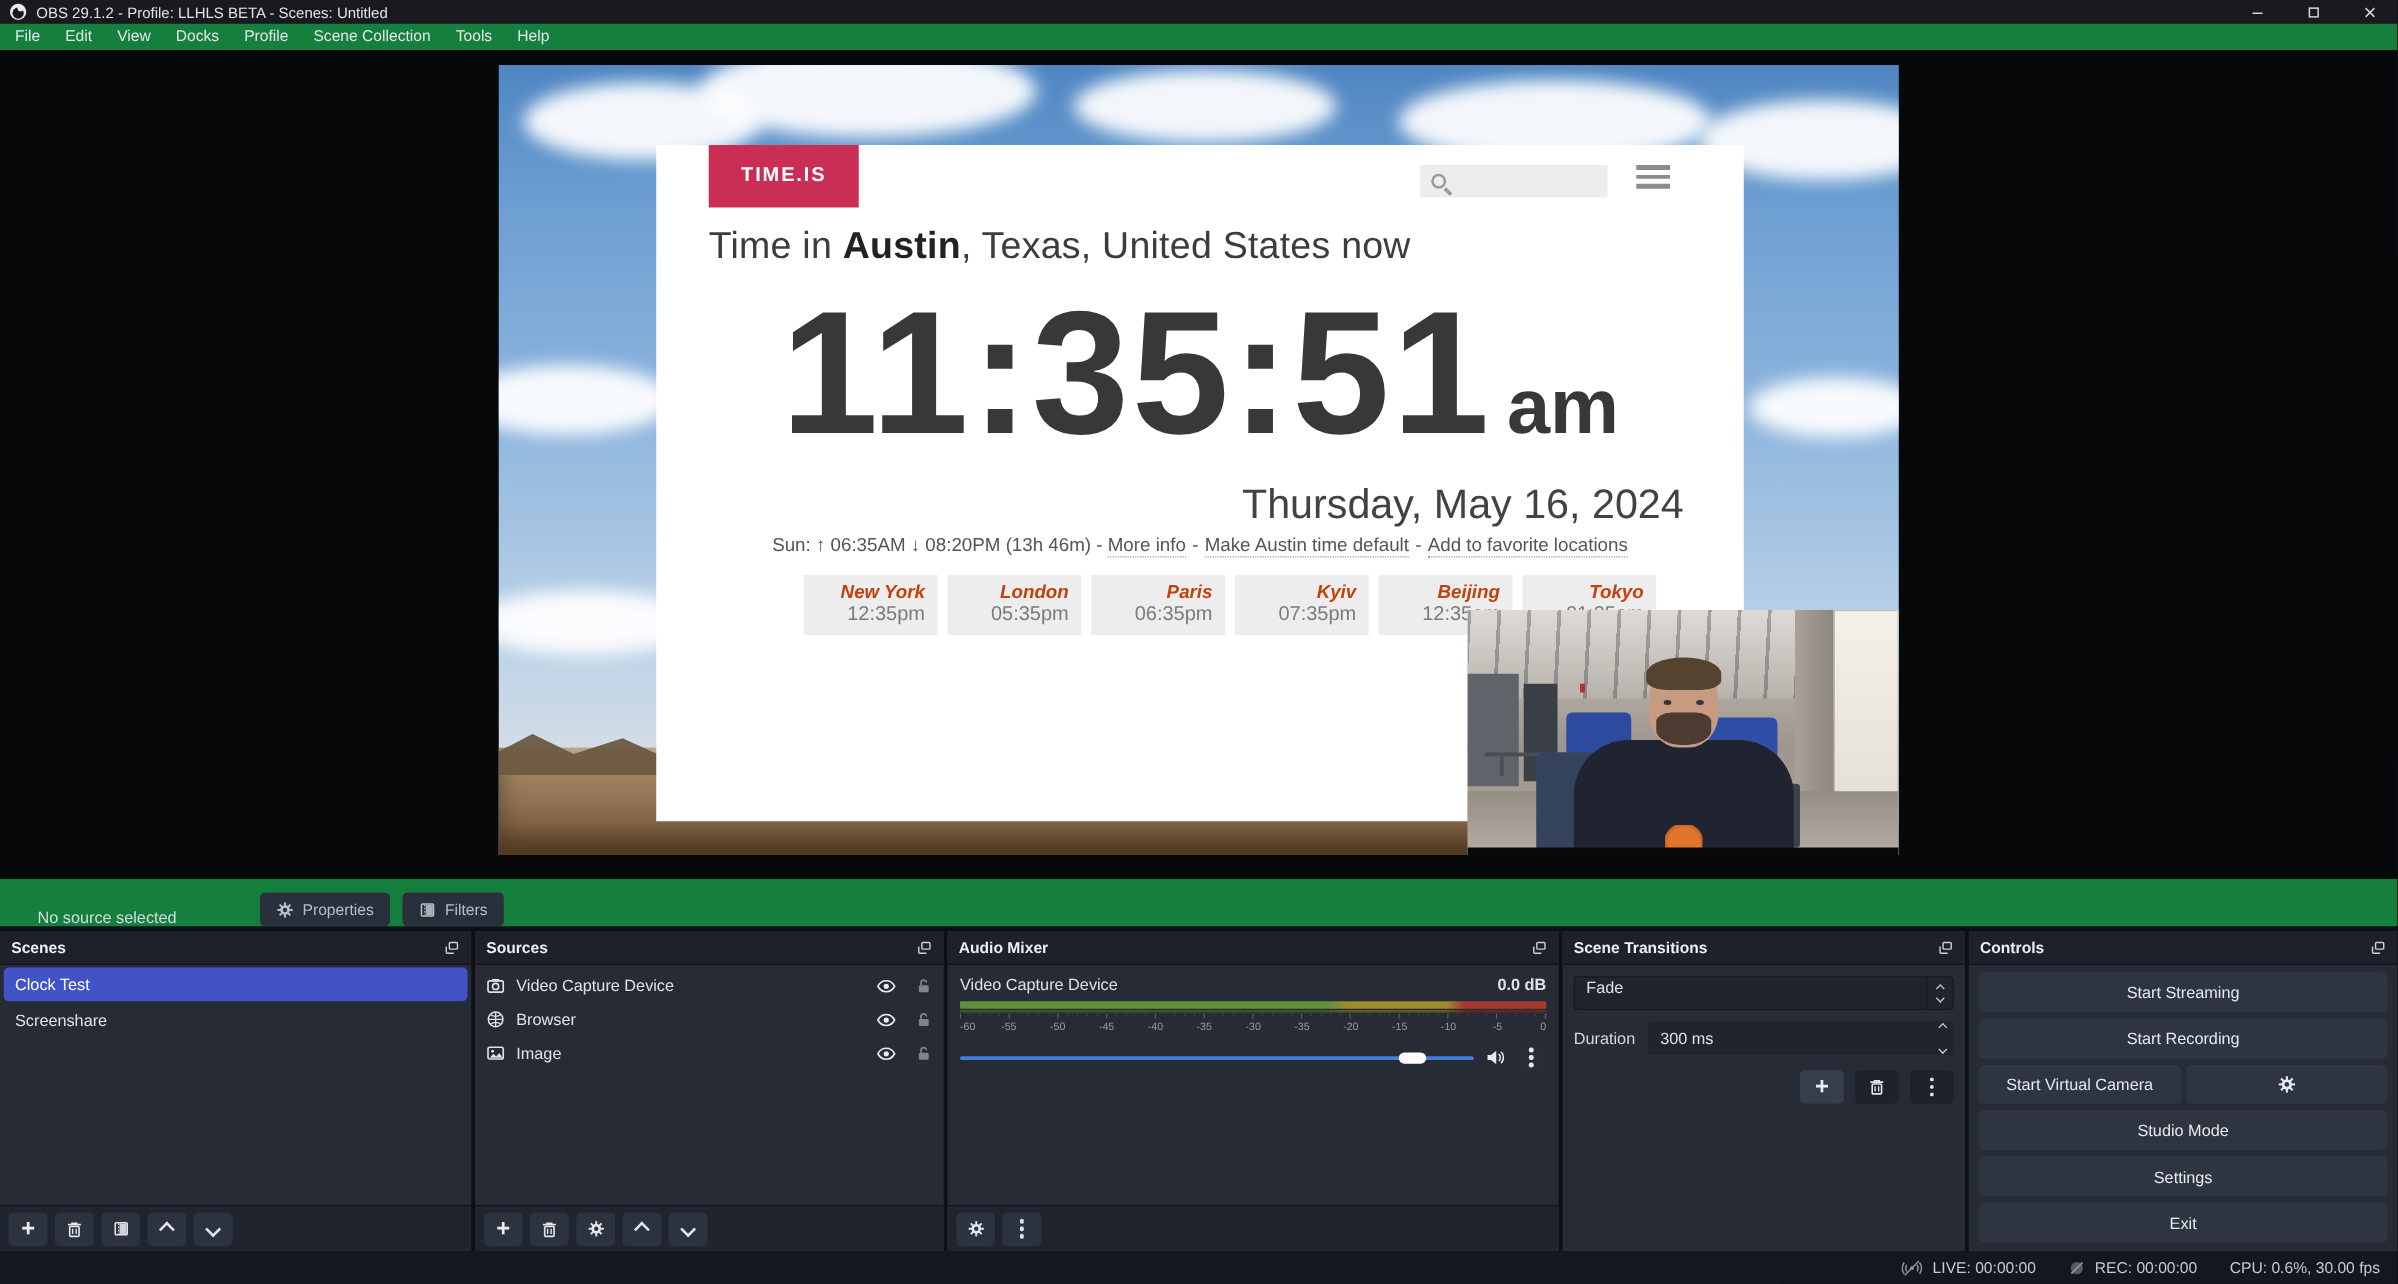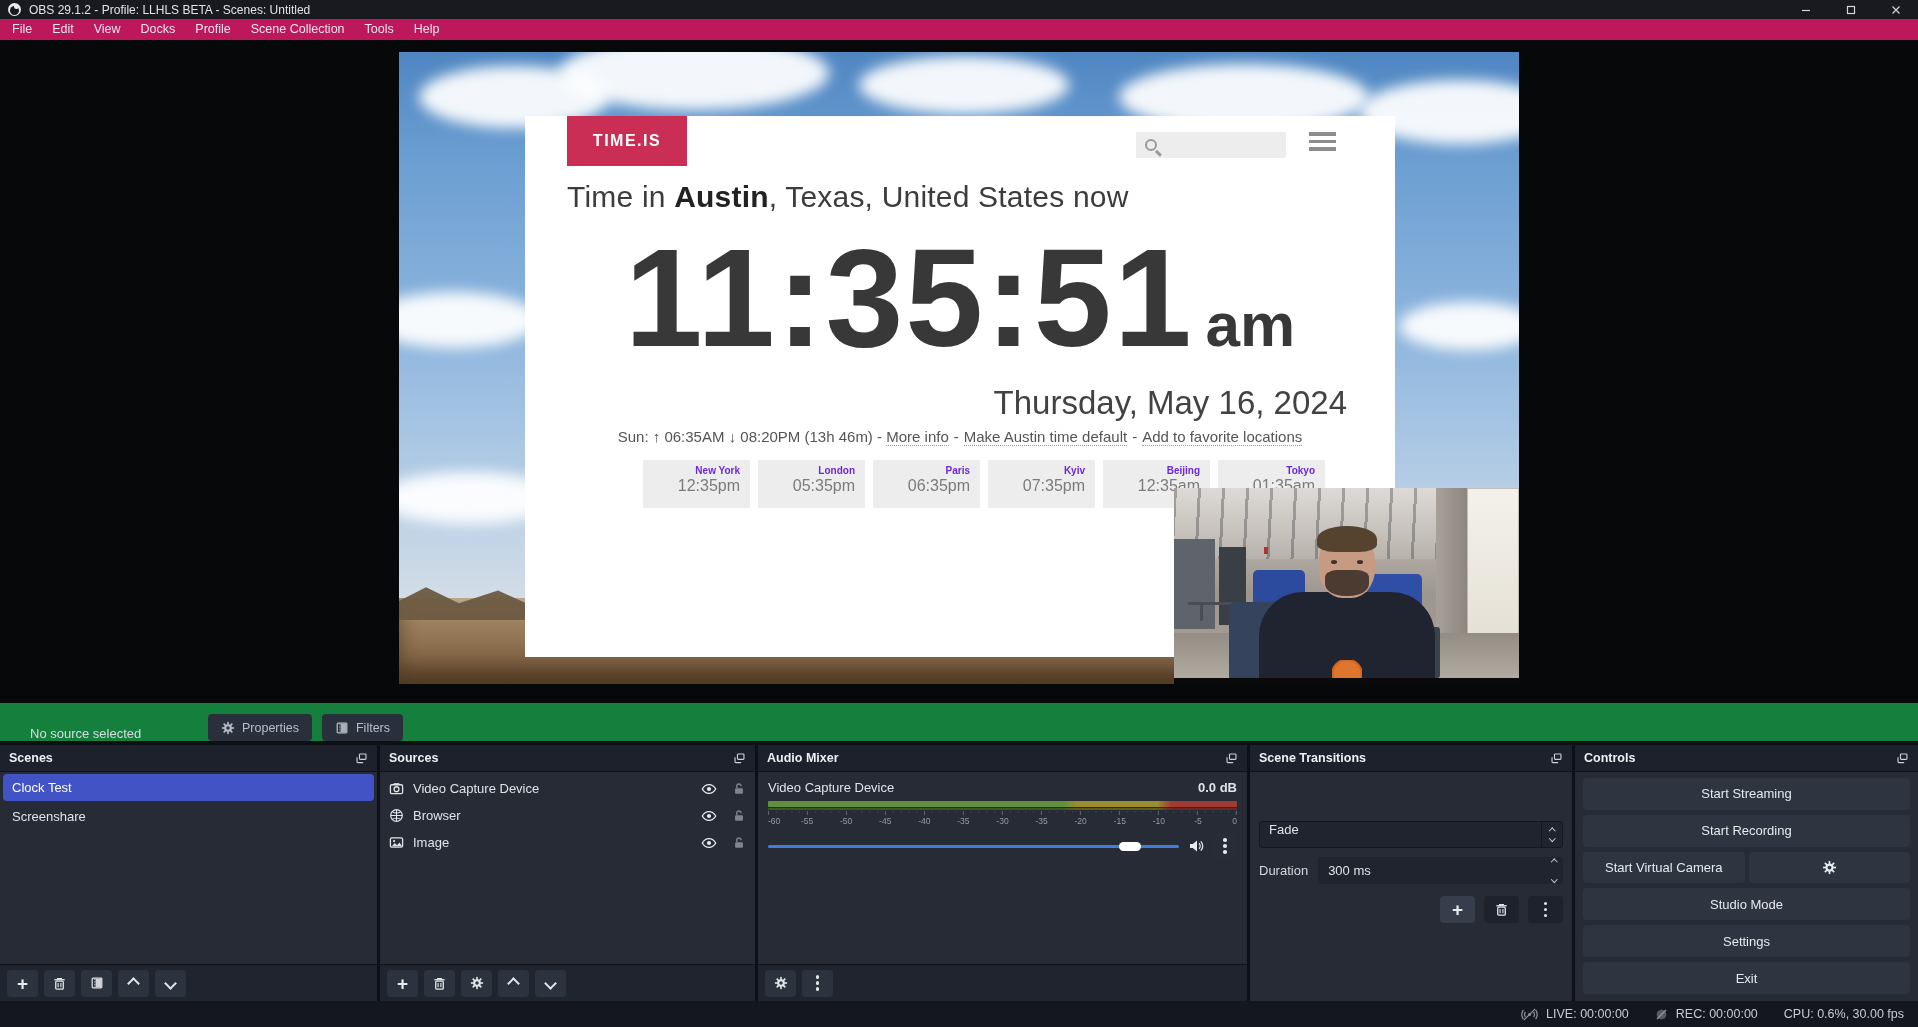--- a/index.html
+++ b/index.html
@@ -10,21 +10,21 @@
   
   .titlebar { height:19px; background:#181a20; display:flex; align-items:center; padding-left:8px; gap:8px; }
   .obs-logo { width:13px; height:13px; border-radius:50%; background:#e8eaee; position:relative; overflow:hidden; flex:0 0 auto; }
   .obs-logo::before { content:""; position:absolute; width:9px; height:9px; border-radius:50%; background:#17191e; left:2px; top:3.2px; }
   .obs-logo::after  { content:""; position:absolute; width:5px; height:5px; border-radius:50%; background:#e8eaee; left:5.6px; top:1.4px; }
   .title { font-size:12px; color:#e0e3e8; white-space:nowrap; }
   .win-buttons { margin-left:auto; display:flex; height:100%; }
   .win-btn { width:45px; height:100%; display:flex; align-items:center; justify-content:center; color:#d2d6dc; }
 
   
-  .menubar { height:21px; background:#be185d; display:flex; align-items:flex-end; padding-left:2px; }
+  .menubar { height:21px; background:#15803d; display:flex; align-items:flex-end; padding-left:2px; }
   .menu-item { padding:0 10px; font-size:12.5px; color:#e3e5e9; line-height:21px; }
 
   
   .preview { position:relative; height:663px; background:#07080a; overflow:hidden; }
   .video { position:absolute; left:399px; top:12px; width:1120px; height:632px; overflow:hidden;
            background:linear-gradient(180deg,#4f86c2 0%,#6d9fd2 18%,#8fb6de 45%,#b7cfe6 70%,#d5dee6 88%,#cfd6da 100%); }
   .cloud { position:absolute; background:rgba(255,255,255,.93); border-radius:50%; filter:blur(7px); }
   .desert { position:absolute; left:0; bottom:0; width:100%; height:86px;
             background:linear-gradient(180deg,#bcab90 0%,#9c815f 28%,#8a6c4c 62%,#77593d 100%);
             box-shadow:inset 0 -16px 20px rgba(40,25,10,.5); }
@@ -46,21 +46,21 @@
   .ti-heading b { color:#222; }
   .ti-time-row { position:absolute; left:0; top:112px; width:100%; display:flex; justify-content:center; align-items:baseline; gap:12px; }
   .ti-time { font-size:140px; line-height:1; font-weight:bold; color:#383838; letter-spacing:2px; }
   .ti-ampm { font-size:62px; line-height:1; font-weight:bold; color:#383838; }
   .ti-date { position:absolute; right:48px; top:268px; font-size:33px; color:#424242; }
   .ti-sun { position:absolute; left:0; top:312px; width:100%; text-align:center; font-size:15px; color:#555; }
   .ti-sun a { color:#555; text-decoration:none; border-bottom:1px dotted #999; }
   .ti-sun .sep { margin:0 5px; }
   .ti-cities { position:absolute; left:118px; top:344px; display:flex; gap:8px; }
   .city { width:107px; height:48px; background:#ededed; text-align:right; padding:5px 10px 0 0; }
-  .city-name { font-weight:bold; font-size:10px; color:#6d28d9; }
+  .city-name { font-weight:bold; font-size:15px; color:#c2410c;font-style:italic; }
   .city-time { font-size:16px; color:#7b7b7b; margin-top:1px; }
 
   
   .webcam { position:absolute; right:0; bottom:0; width:345px; height:196px; overflow:hidden; z-index:3;
             background:linear-gradient(180deg,#c9c5bf 0%,#b3ada6 30%,#9d968e 55%,#a49c93 75%,#8f877e 100%); }
   .wc-ceiling { position:absolute; left:0; top:0; width:100%; height:36%;
                 background:linear-gradient(180deg,#dedad5,#b7b2ac);
                 -webkit-mask:linear-gradient(#000,#000); }
   .wc-ceiling::before { content:""; position:absolute; inset:0;
                 background:repeating-linear-gradient(93deg,rgba(55,55,62,.35) 0 3px,transparent 3px 24px); }
@@ -91,21 +91,21 @@
   
   .selection-bar { height:38px; background:#15803d; display:flex; align-items:flex-end; padding-left:30px; gap:10px; }
   .sel-text { font-size:13px; color:#d8dbe1; width:168px; }
   .sel-btn { height:27px; padding:0 13px; border-radius:4px; background:#2a303b; border:none;
              color:#b9bec7; font-size:12.5px; display:flex; align-items:center; gap:7px; font-family:inherit; }
 
   
   .docks { height:256px; margin-top:4px; display:flex; gap:3px; }
   .panel { display:flex; flex-direction:column; background:#262b35; overflow:hidden; }
   .p-scenes { width:377px; } .p-sources { width:375px; } .p-mixer { width:489px; }
-  .p-trans { width:322px;gap:40px; } .p-controls { width:343px; }
+  .p-trans { width:322px; } .p-controls { width:343px; }
   .p-head { flex:0 0 27px; display:flex; align-items:center; padding:0 9px; background:#1d212b;
             border-bottom:1px solid #10131a; font-size:12.5px; font-weight:bold; color:#edeff3; }
   .popout { margin-left:auto; color:#ccd0d7; display:flex; }
   .p-body { flex:1; overflow:hidden; position:relative; }
   .p-tools { flex:0 0 37px; background:#20242e; border-top:1px solid #10131a; display:flex; align-items:center; padding:0 7px; gap:6px; }
   .tbtn { width:31px; height:27px; background:#2c323e; border:none; border-radius:4px; display:flex; align-items:center; justify-content:center; color:#e2e5ea; font-family:inherit; }
   .plus { font-size:19px; font-weight:bold; color:#e8ebef; line-height:1; }
 
   .scene-item { height:27px; margin:2px 3px 1px; display:flex; align-items:center; padding-left:9px; border-radius:4px; font-size:13px; color:#dfe3e8; }
   .scene-item.selected { background:#4254c5; color:#fff; }

